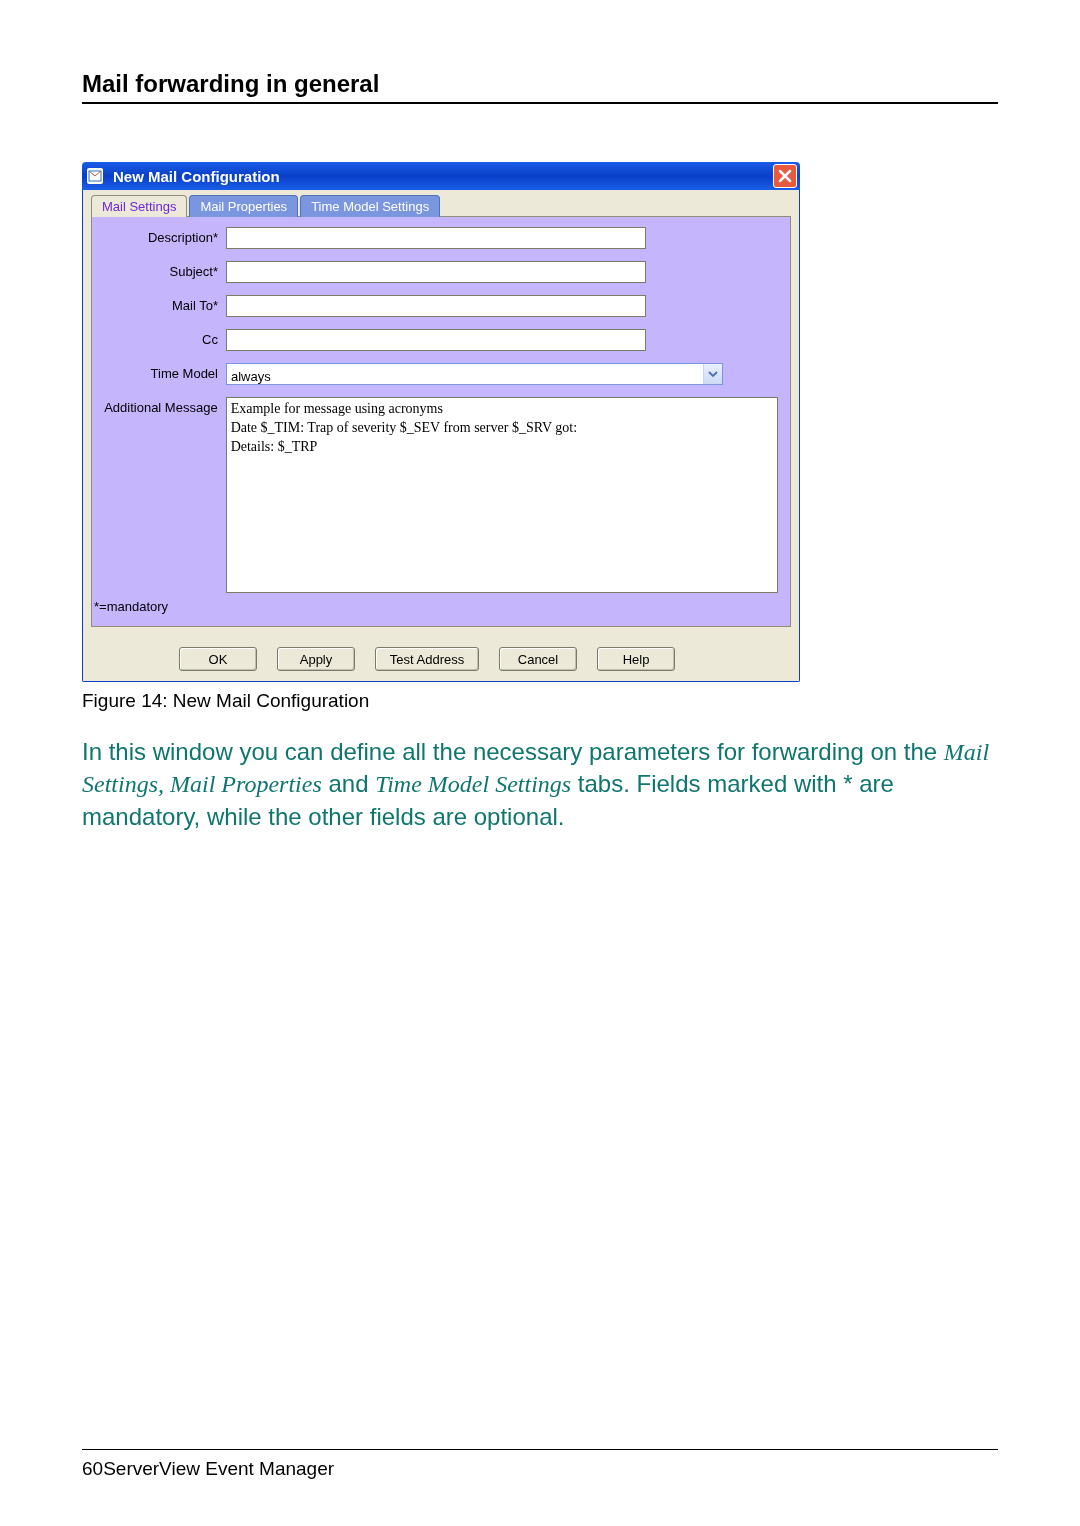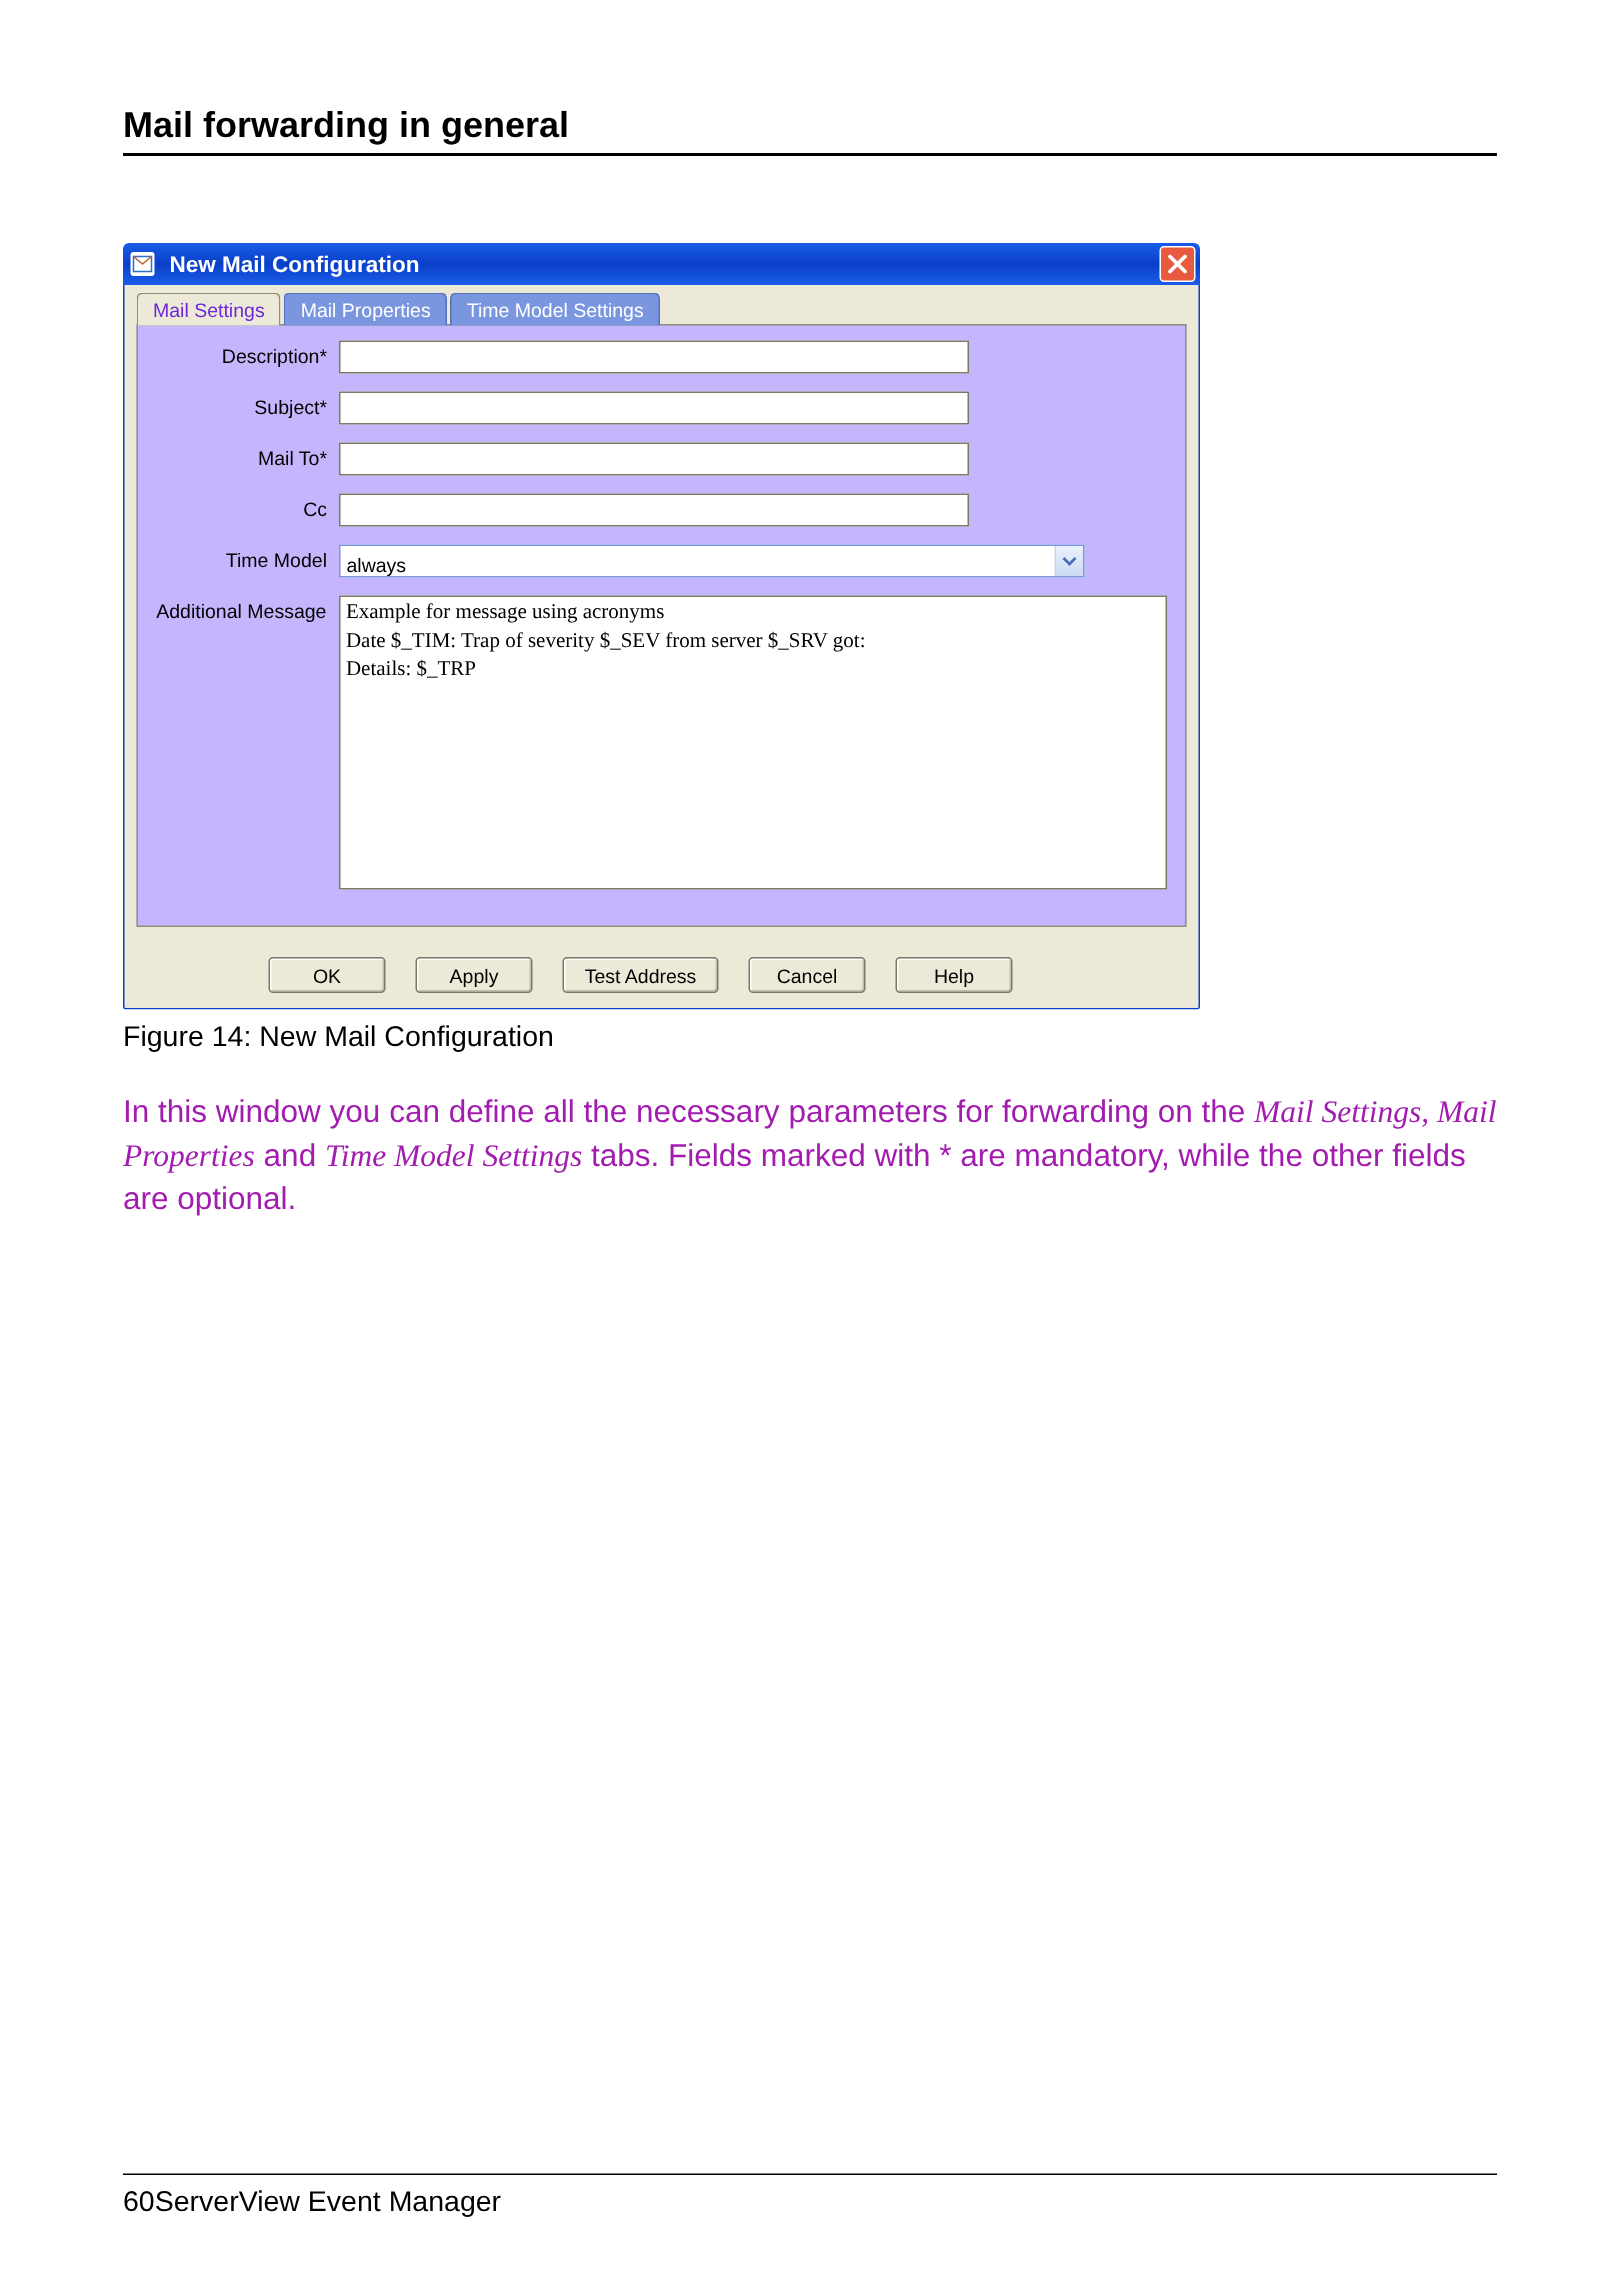--- a/index.html
+++ b/index.html
@@ -202,24 +202,24 @@
     box-shadow: inset 1px 1px 0 #fff, inset -1px -1px 0 #c0beb0;
   }
   .win-btn.wide { min-width: 104px; }
   .caption {
     font-size: 19px;
     color: #000;
     margin-top: 8px;
     font-family: Arial, Helvetica, sans-serif;
   }
   .body-text {
-    font-size: 21px;
+    font-size: 24px;
     line-height: 1.35;
     margin-top: 24px;
-    color: #a21caf;
+    color: #0f766e;
   }
   .body-text .italic {
     font-style: italic;
     font-family: Georgia, "Times New Roman", serif;
   }
   .footer {
     position: absolute;
     bottom: 46px;
     left: 82px;
     right: 82px;
@@ -291,20 +291,21 @@
                 </svg>
             </span>
           </div>
         </div>
         <div class="form-row">
           <div class="form-label">Additional Message</div>
           <textarea class="textarea-input" style="">Example for message using acronyms
 Date $_TIM: Trap of severity $_SEV from server $_SRV got:
 Details: $_TRP</textarea>
         </div>
+        <div class="mandatory-note">*=mandatory</div>
       </div>
 
       <div class="button-row">
         <button class="win-btn">OK</button>
         <button class="win-btn">Apply</button>
         <button class="win-btn wide">Test Address</button>
         <button class="win-btn">Cancel</button>
         <button class="win-btn">Help</button>
       </div>
     </div>

